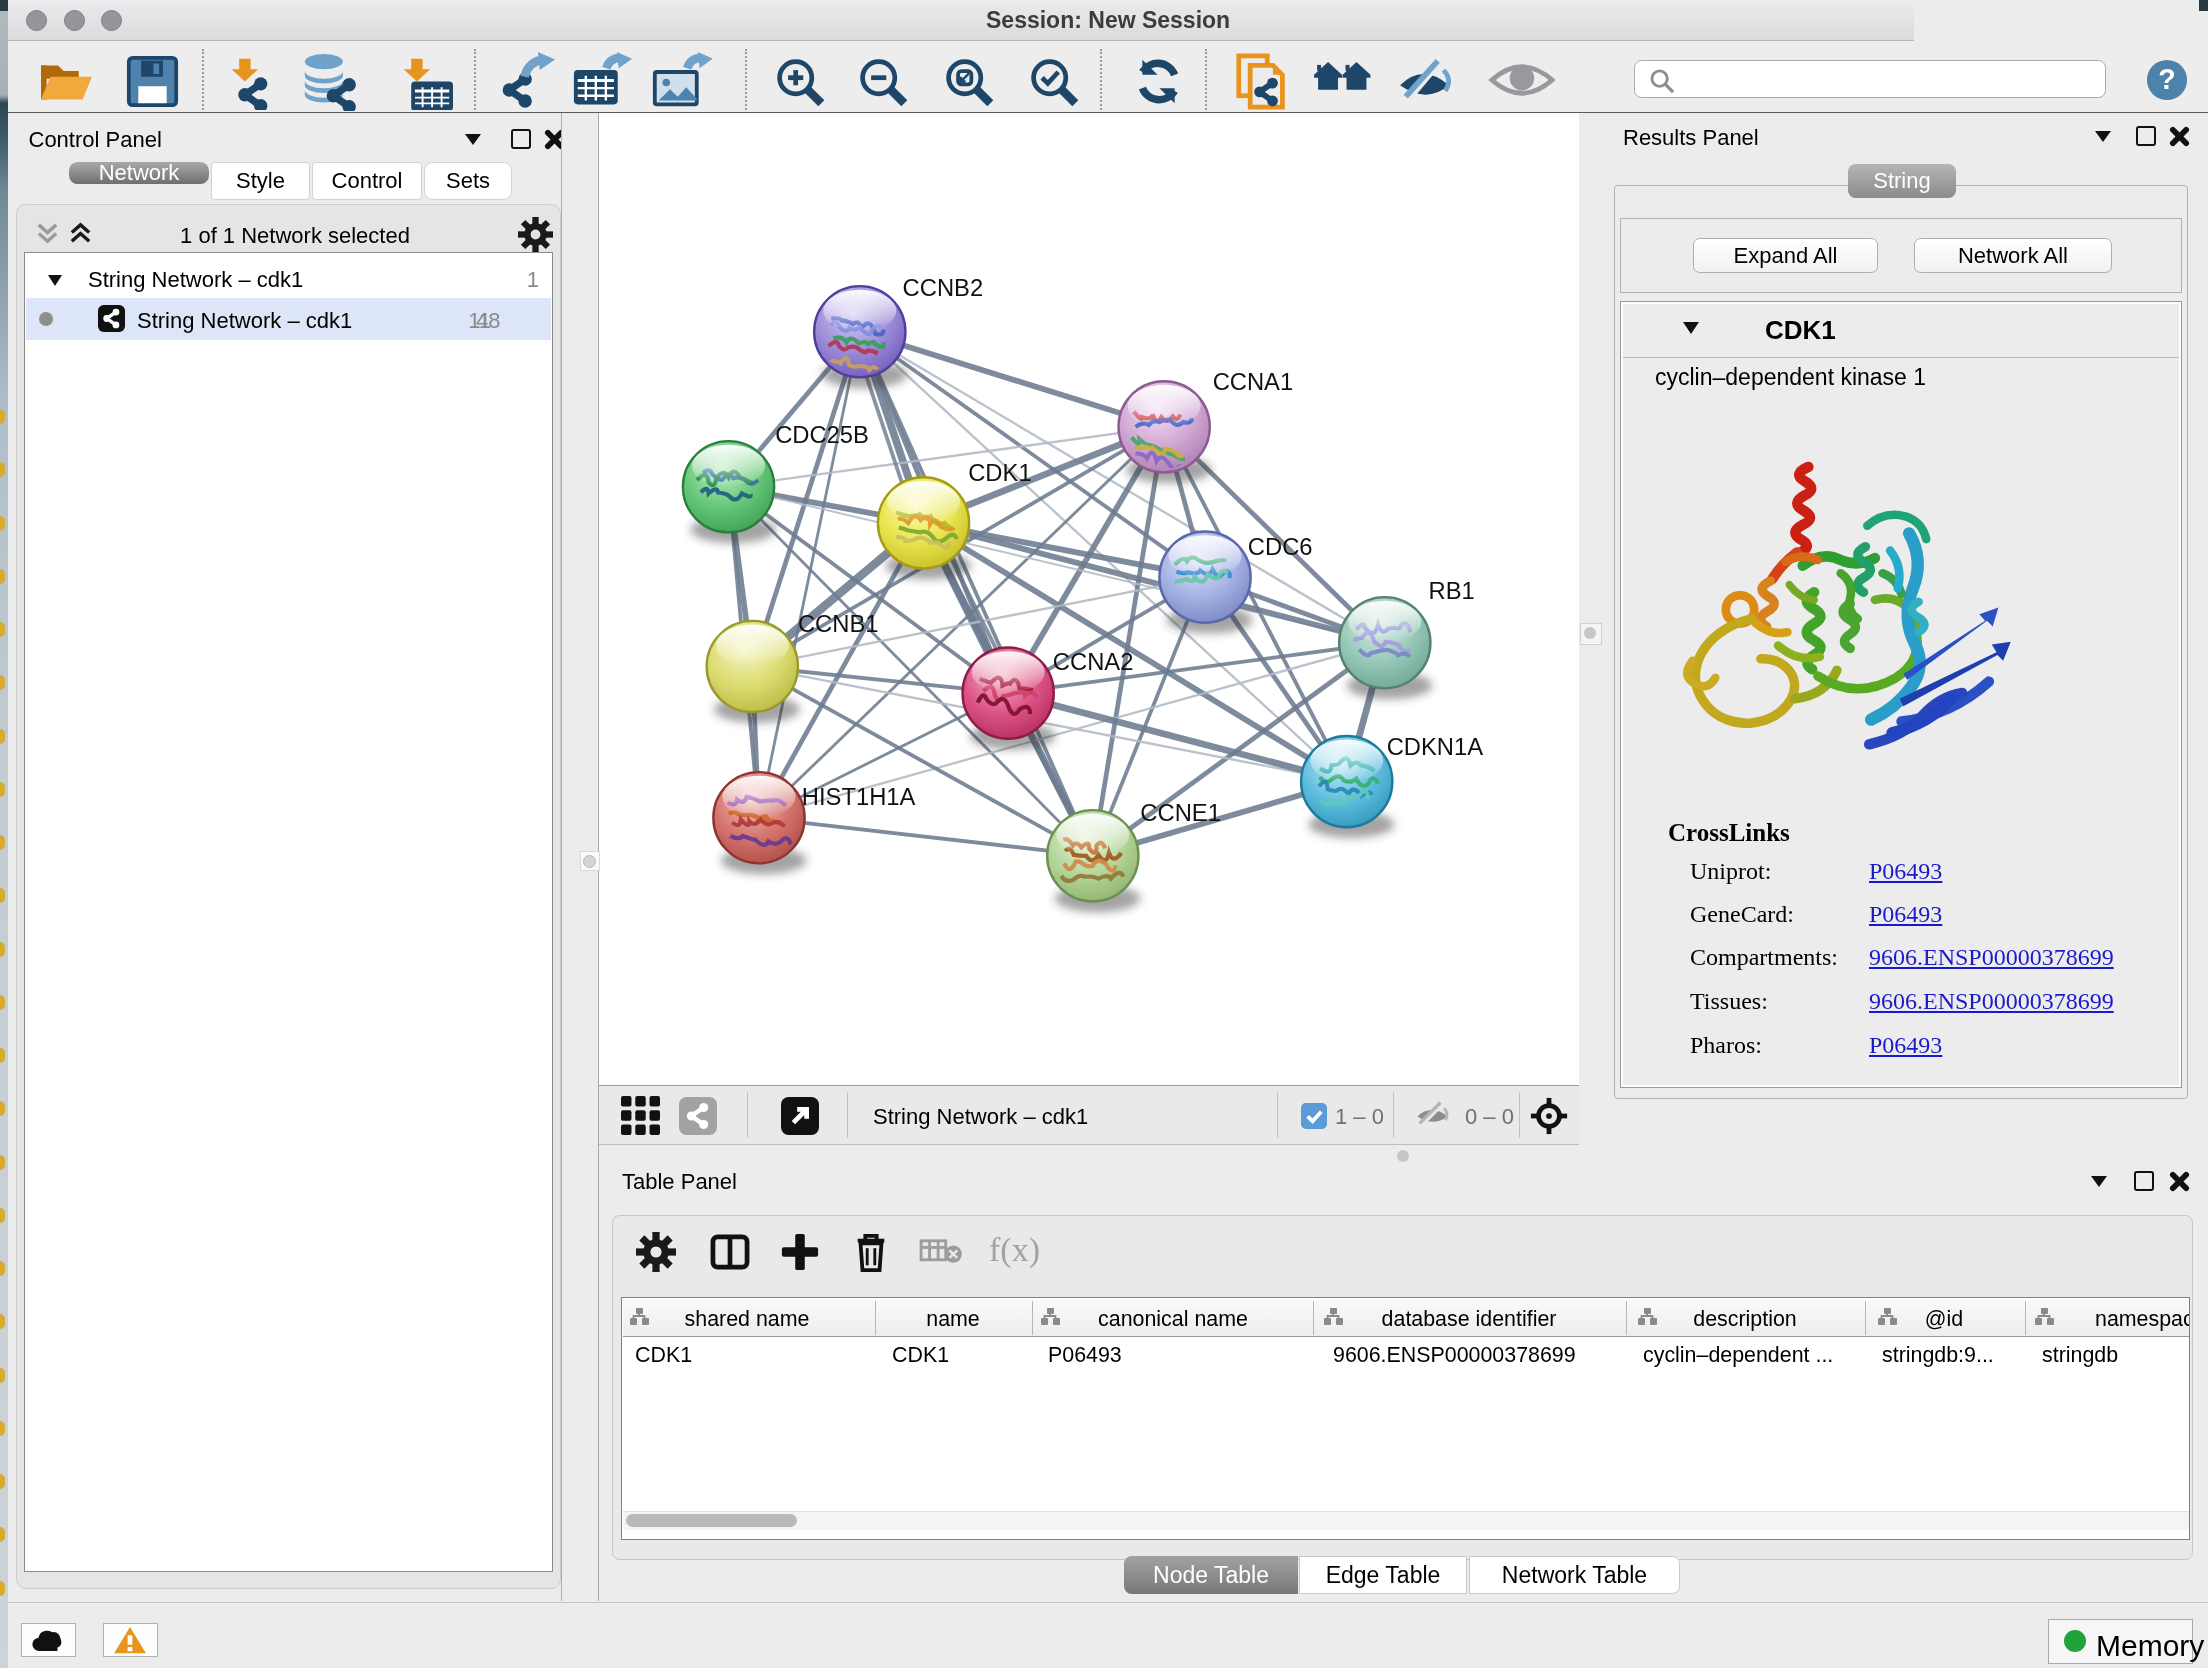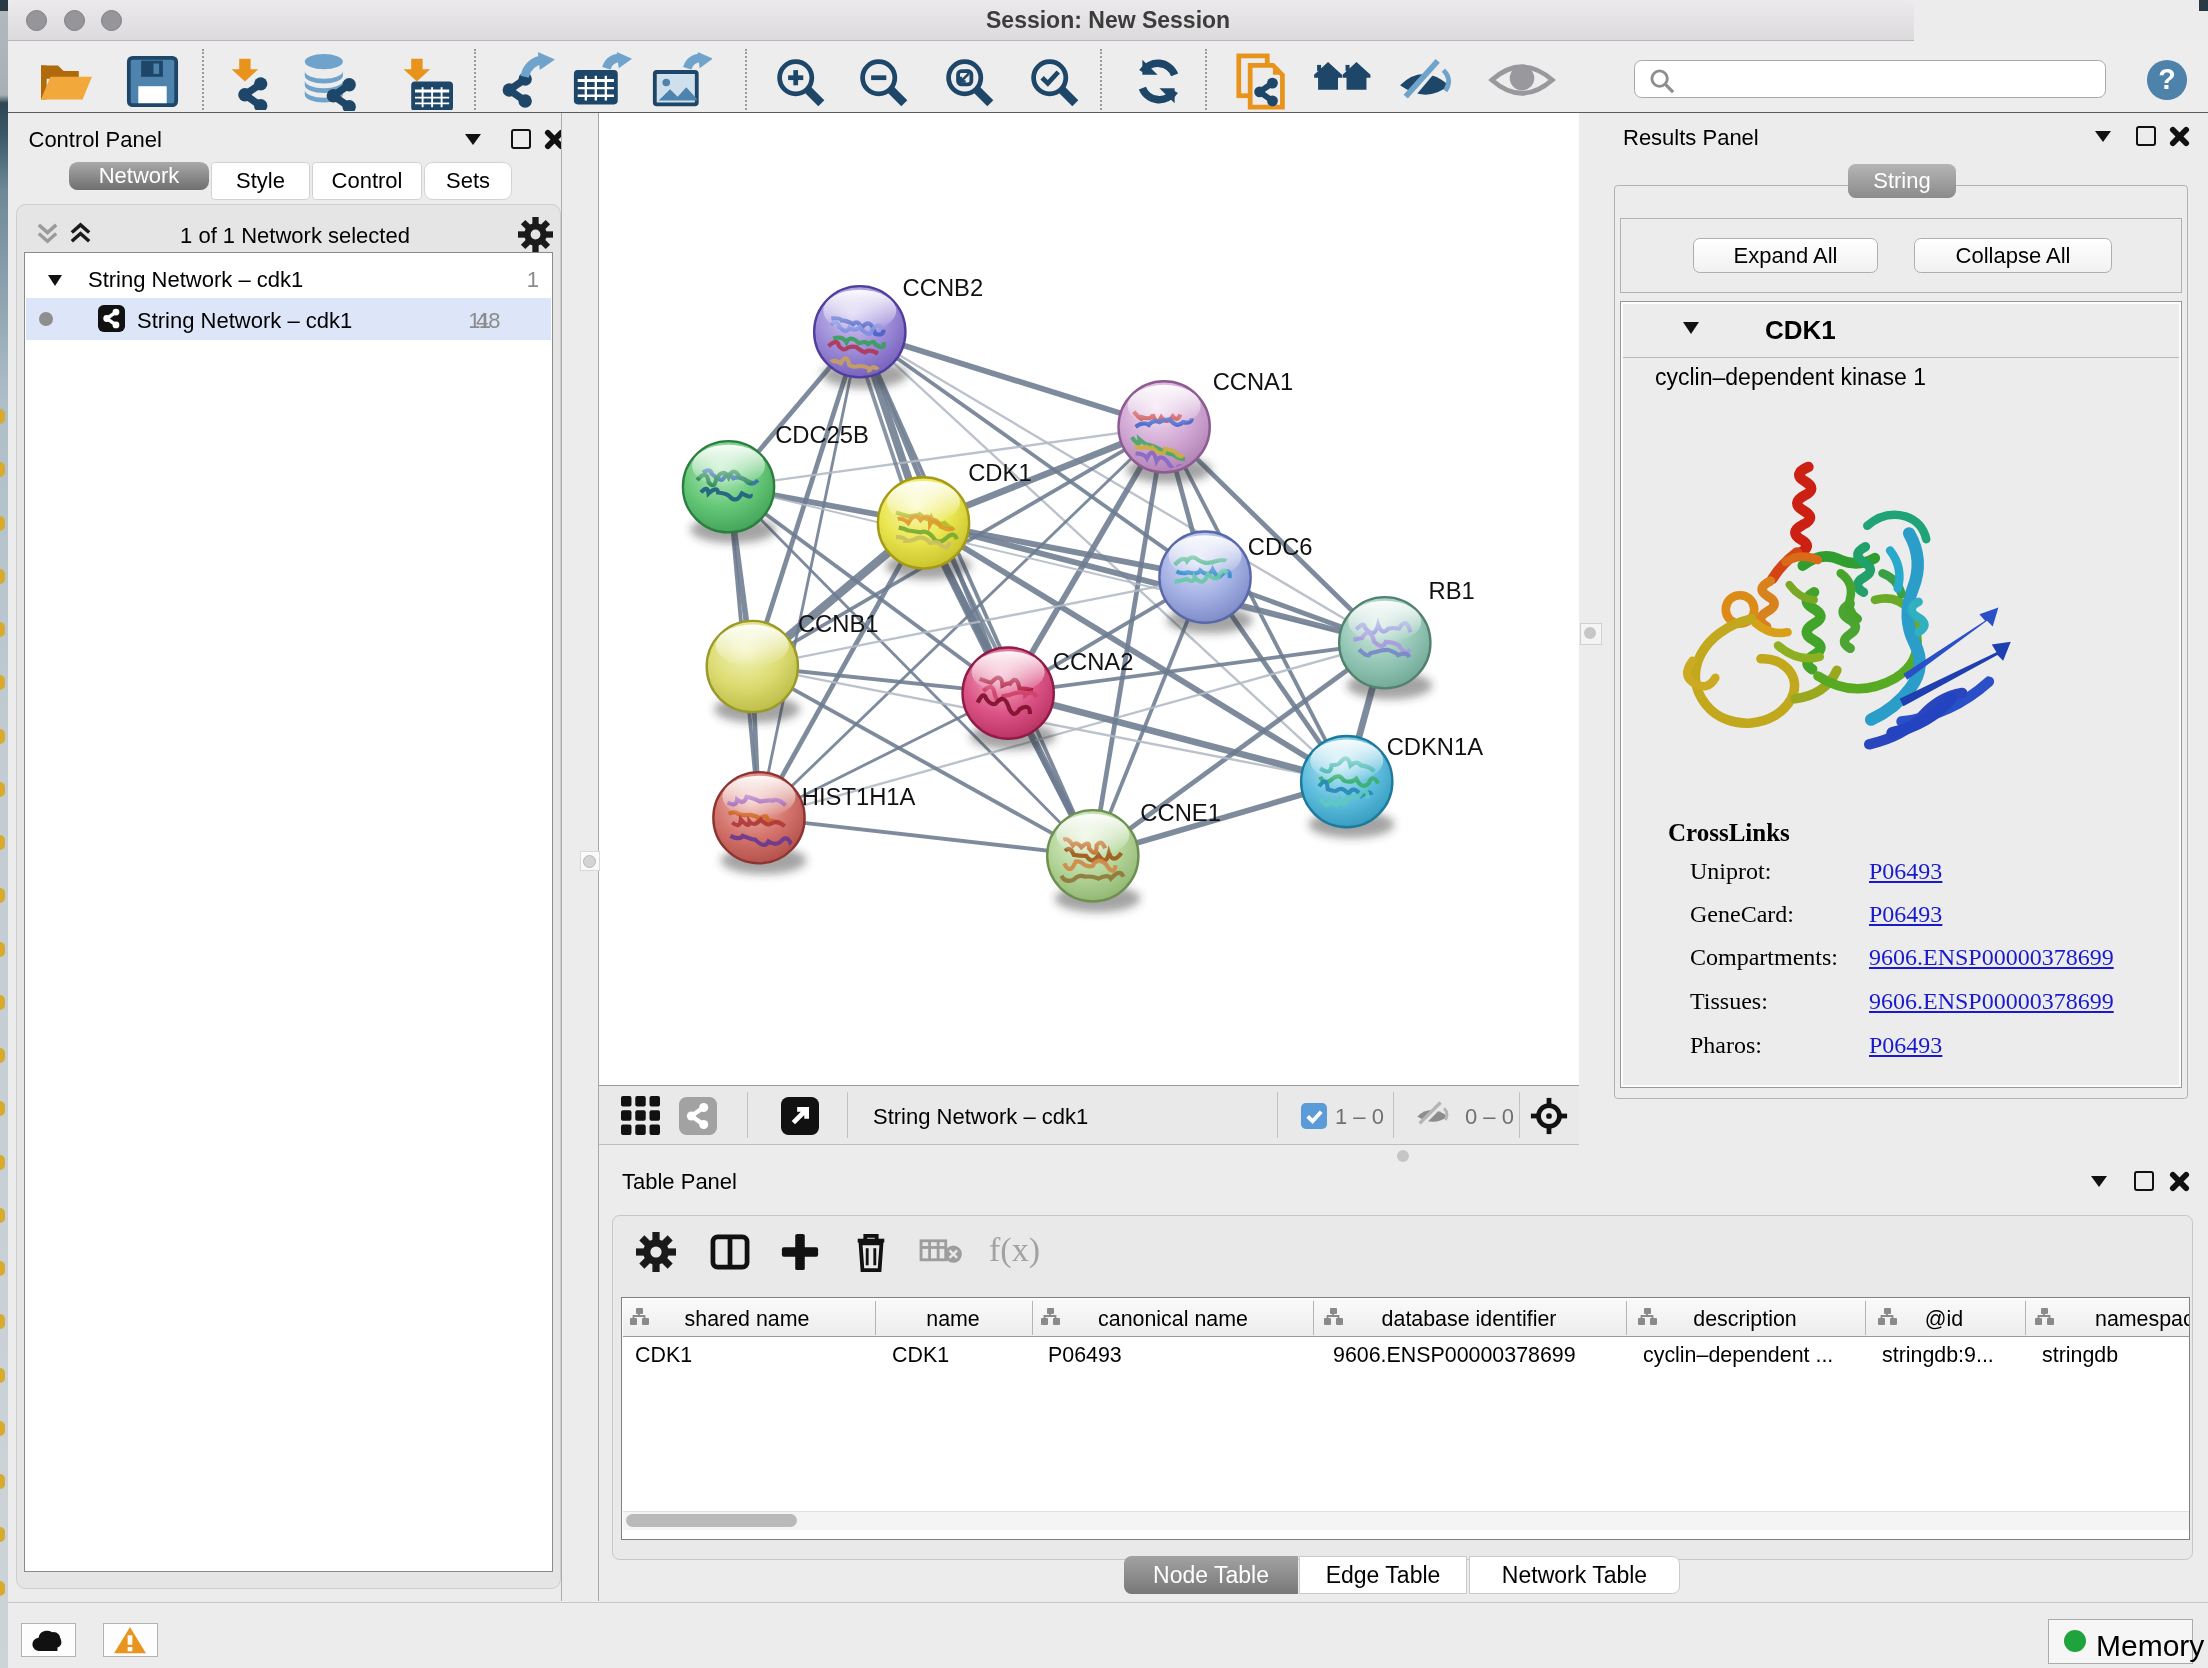--- a/index.html
+++ b/index.html
@@ -199,21 +199,21 @@
     <circle cx="22" cy="22" r="21" fill="#4d82ab"></circle>
     <text x="22" y="31" font-size="30" font-weight="bold" fill="#fff" text-anchor="middle" font-family="Liberation Sans">?</text>
   </svg>
 <div class="abs" style="left:7.6px;top:113px;width:592px;height:1555px;background:#ececec"></div>
 <div class="abs ttxt" style="left:28.5px;top:127px">Control Panel</div>
 <div class="abs" style="left:465px;top:134px;width:0;height:0;border-left:8.6px solid transparent;border-right:8.6px solid transparent;border-top:11.4px solid #111"></div>
 <div class="abs" style="left:511px;top:129px;width:20px;height:20px;border:2.9px solid #111;border-radius:2.9px;box-sizing:border-box"></div>
 <svg class="abs" style="left:544px;top:129px" width="21" height="21" viewBox="0 0 22 22">
     <path d="M4,4 L18,18 M18,4 L4,18" stroke="#111" stroke-width="6" stroke-linecap="round"></path>
   </svg>
-<div class="abs" style="left:69px;top:162px;width:140px;height:28px;background:linear-gradient(#a9a9a9,#6f6f6f);border-radius:8.6px;color:#fff;font-size:22px;display:flex;align-items:center;justify-content:center">Network</div>
+<div class="abs" style="left:69px;top:162px;width:140px;height:22px;background:linear-gradient(#a9a9a9,#6f6f6f);border-radius:8.6px;color:#fff;font-size:22px;display:flex;align-items:center;justify-content:center">Network</div>
 <div class="abs" style="left:211px;top:162px;width:99px;height:38px;background:#fff;border:1px solid #d2d2d2;border-radius:3.8px;box-sizing:border-box;color:#000;font-size:22px;display:flex;align-items:center;justify-content:center">Style</div>
 <div class="abs" style="left:312px;top:162px;width:110px;height:38px;background:#fff;border:1px solid #d2d2d2;border-radius:3.8px;box-sizing:border-box;color:#000;font-size:22px;display:flex;align-items:center;justify-content:center">Control</div>
 <div class="abs" style="left:424px;top:162px;width:88px;height:38px;background:#fff;border:1px solid #d2d2d2;border-radius:8.6px;box-sizing:border-box;color:#000;font-size:22px;display:flex;align-items:center;justify-content:center">Sets</div>
 <div class="abs" style="left:16px;top:204px;width:545px;height:1385px;background:#e5e5e5;border:1px solid #cdcdcd;border-radius:9.5px;box-sizing:border-box"></div>
 <svg class="abs" style="left:34px;top:221px" width="27" height="27" viewBox="0 0 28 28">
     <path d="M5,4 l9,8 9,-8 M5,13 l9,8 9,-8" fill="none" stroke="#9b9b9b" stroke-width="3.6"></path>
   </svg>
 <svg class="abs" style="left:67px;top:221px" width="27" height="27" viewBox="0 0 28 28">
     <path d="M5,12 l9,-8 9,8 M5,21 l9,-8 9,8" fill="none" stroke="#1a1a1a" stroke-width="3.6"></path>
   </svg>
@@ -571,21 +571,21 @@
 <div class="abs ttxt" style="left:1623px;top:125px">Results Panel</div>
 <div class="abs" style="left:2095px;top:131px;width:0;height:0;border-left:8.6px solid transparent;border-right:8.6px solid transparent;border-top:11.4px solid #111"></div>
 <div class="abs" style="left:2136px;top:126px;width:20px;height:20px;border:2.9px solid #111;border-radius:2.9px;box-sizing:border-box"></div>
 <svg class="abs" style="left:2169px;top:126px" width="21" height="21" viewBox="0 0 22 22">
     <path d="M4,4 L18,18 M18,4 L4,18" stroke="#111" stroke-width="6" stroke-linecap="round"></path>
   </svg>
 <div class="abs" style="left:1614px;top:185px;width:574px;height:914px;background:#ececec;border:1px solid #b2b2b2;border-radius:3.8px;box-sizing:border-box"></div>
 <div class="abs" style="left:1848px;top:164px;width:108px;height:34px;background:linear-gradient(#b5b5b5,#8b8b8b);border-radius:7.6px;color:#fff;font-size:22px;display:flex;align-items:center;justify-content:center">String</div>
 <div class="abs" style="left:1620px;top:218px;width:562px;height:75px;border:1px solid #b2b2b2;box-sizing:border-box"></div>
 <div class="abs" style="left:1693px;top:238px;width:185px;height:35px;background:linear-gradient(#ffffff,#f1f1f1);border:1.4px solid #aeaeae;border-radius:6.7px;box-sizing:border-box;font-size:22px;display:flex;align-items:center;justify-content:center">Expand All</div>
-<div class="abs" style="left:1914px;top:238px;width:198px;height:35px;background:linear-gradient(#ffffff,#f1f1f1);border:1.4px solid #aeaeae;border-radius:6.7px;box-sizing:border-box;font-size:22px;display:flex;align-items:center;justify-content:center">Collapse All</div>
+<div class="abs" style="left:1914px;top:238px;width:198px;height:35px;background:linear-gradient(#ffffff,#f1f1f1);border:1.4px solid #aeaeae;border-radius:6.7px;box-sizing:border-box;font-size:22px;display:flex;align-items:center;justify-content:center">Network All</div>
 <div class="abs" style="left:1620px;top:301px;width:562px;height:787px;border:1px solid #989898;box-sizing:border-box;box-shadow:inset 0 0 0 1.9px #fdfdfd"></div>
 <div class="abs" style="left:1683px;top:322px;width:0;height:0;border-left:8.6px solid transparent;border-right:8.6px solid transparent;border-top:12.4px solid #111"></div>
 <div class="abs" style="left:1765px;top:315px;font-size:26px;font-weight:bold;color:#000">CDK1</div>
 <div class="abs" style="left:1623px;top:357px;width:556px;height:1px;background:#b8b8b8"></div>
 <div class="abs" style="left:1655px;top:364px;font-size:23px;color:#000">cyclin–dependent kinase 1</div>
 <svg class="abs" style="left:1664px;top:459px" width="361" height="297" viewBox="0 0 380 312">
 <path d="M152,8 q-17,7 -4,15 q14,8 0,15 q-15,8 -1,16 q14,8 -1,15 q-15,8 -1,16 q12,7 -3,14" fill="none" stroke="#cc2012" stroke-width="11" stroke-linecap="round"></path>
 <path d="M140,98 q-16,12 -26,28" fill="none" stroke="#d44414" stroke-width="11" stroke-linecap="round"></path>
 <path d="M112,128 q-16,8 -3,16 q14,8 0,16 q-14,8 -1,16" fill="none" stroke="#d8821e" stroke-width="10" stroke-linecap="round"></path>
 <circle cx="80" cy="158" r="15" fill="none" stroke="#dc8b16" stroke-width="9"></circle>

